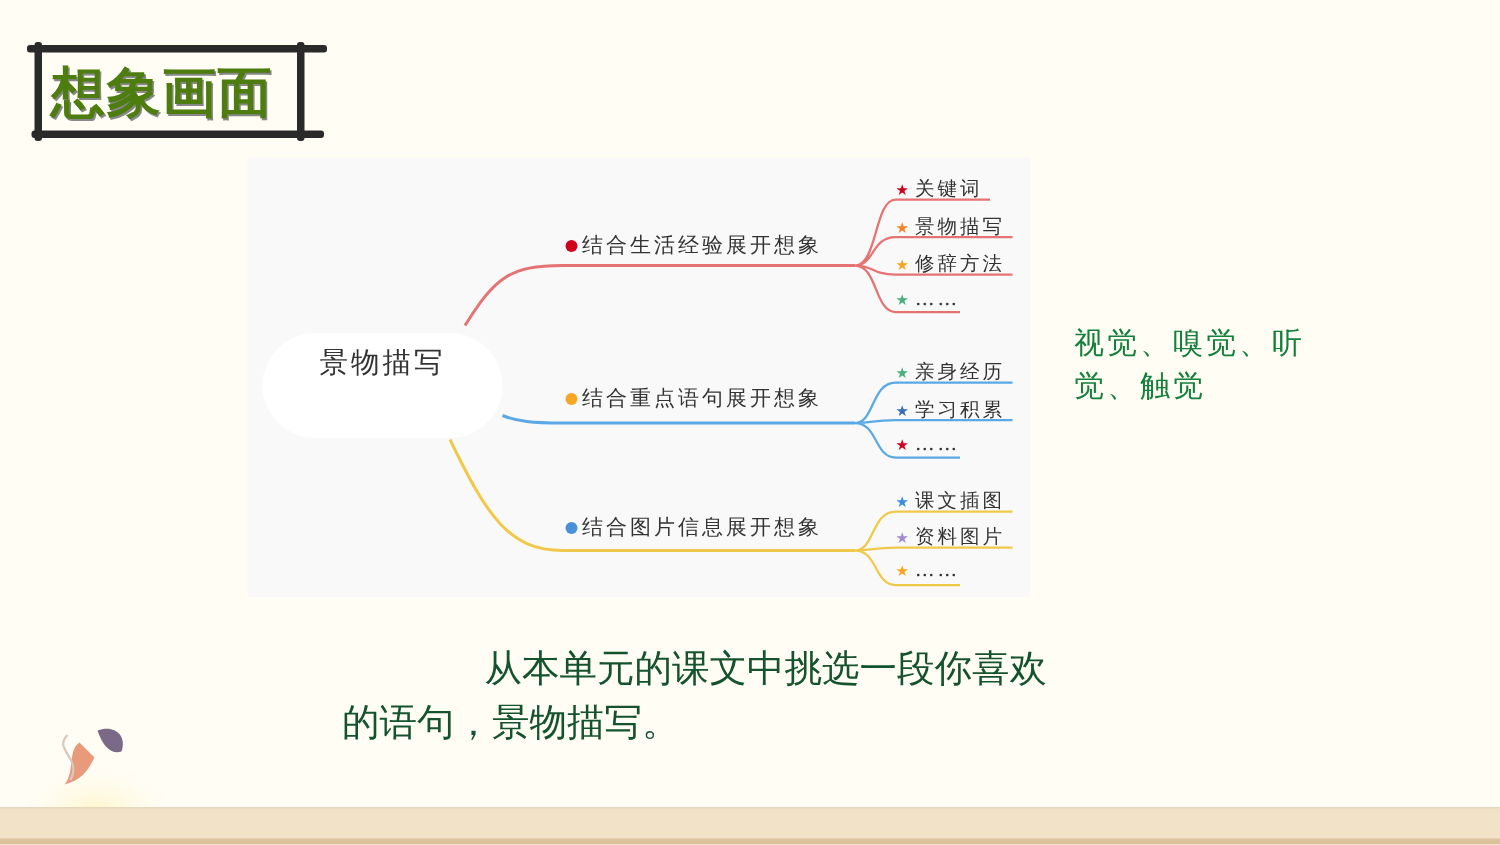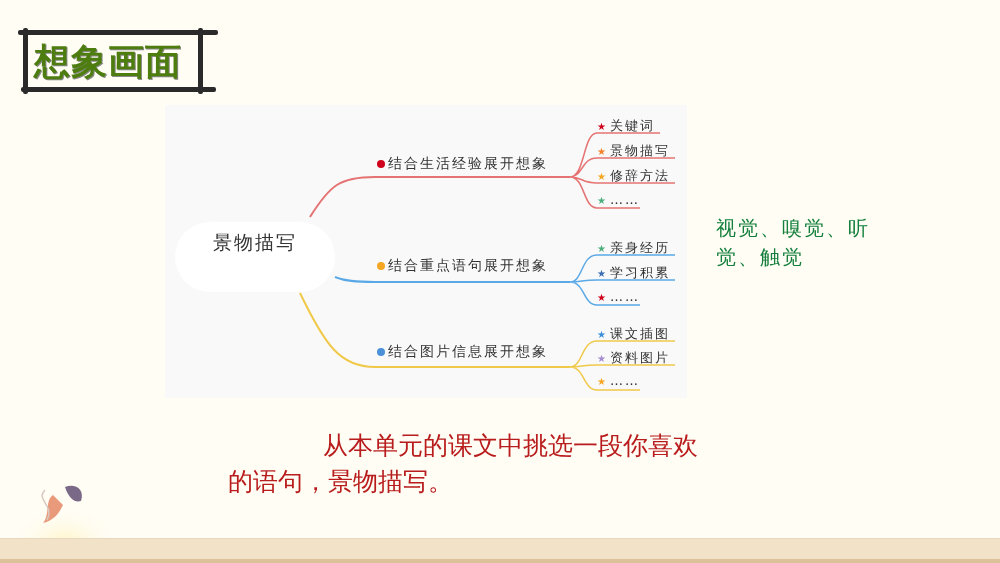--- a/index.html
+++ b/index.html
@@ -8,21 +8,21 @@
   .title-frame .bar{position:absolute;background:#2a2a2a;border-radius:2px;}
   .title-text{position:absolute;left:34px;top:38px;font-size:36px;font-weight:bold;color:#4d7c0f;letter-spacing:1px;font-family:"DejaVu Sans",sans-serif;text-shadow:1px 1px 0 #888;}
   .mindmap{position:absolute;left:165px;top:105px;width:522px;height:293px;background:#f9f9f9;}
   .root{position:absolute;left:10px;top:117px;width:160px;height:70px;background:#fff;border-radius:35px;text-align:center;font-family:"DejaVu Serif",serif;color:#333;font-size:19px;line-height:28px;padding-top:6px;box-sizing:border-box;letter-spacing:2px;}
   .branch{position:absolute;font-family:"DejaVu Serif",serif;font-size:14px;color:#333;letter-spacing:2px;white-space:nowrap;}
   .num{display:inline-block;width:8px;height:8px;border-radius:50%;margin-right:3px;vertical-align:middle;}
   .leaf{position:absolute;font-family:"DejaVu Serif",serif;font-size:13px;color:#333;letter-spacing:2px;white-space:nowrap;}
   .star{font-size:10px;margin-right:2px;}
   svg.lines{position:absolute;left:0;top:0;}
   .note{position:absolute;left:716px;top:214px;color:#15803d;font-size:20px;line-height:29px;font-family:"DejaVu Serif",serif;letter-spacing:2px;width:190px;}
-  .instr{position:absolute;left:228px;top:428px;font-size:25px;line-height:36px;color:#b91c1c;font-family:"DejaVu Serif",serif;width:530px;}
+  .instr{position:absolute;left:228px;top:428px;font-size:25px;line-height:36px;color:#14532d;font-family:"DejaVu Serif",serif;width:530px;}
   .instr .l1{padding-left:95px;}
   .floor{position:absolute;left:0;top:538px;width:1000px;height:25px;background:#f1e2c8;border-top:1px solid #e6d7be;}
   .floor-edge{position:absolute;left:0;top:559px;width:1000px;height:4px;background:#dcc29a;}
   .deco{position:absolute;left:15px;top:475px;width:100px;height:85px;}
 </style>
 </head>
 <body>
 
 <div class="title-frame">
   <div class="bar" style="left:0;top:10px;width:200px;height:5px;"></div>

